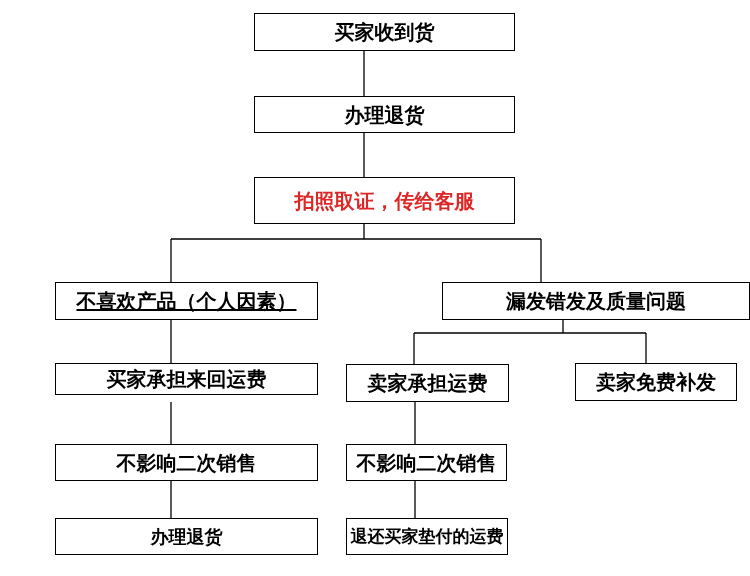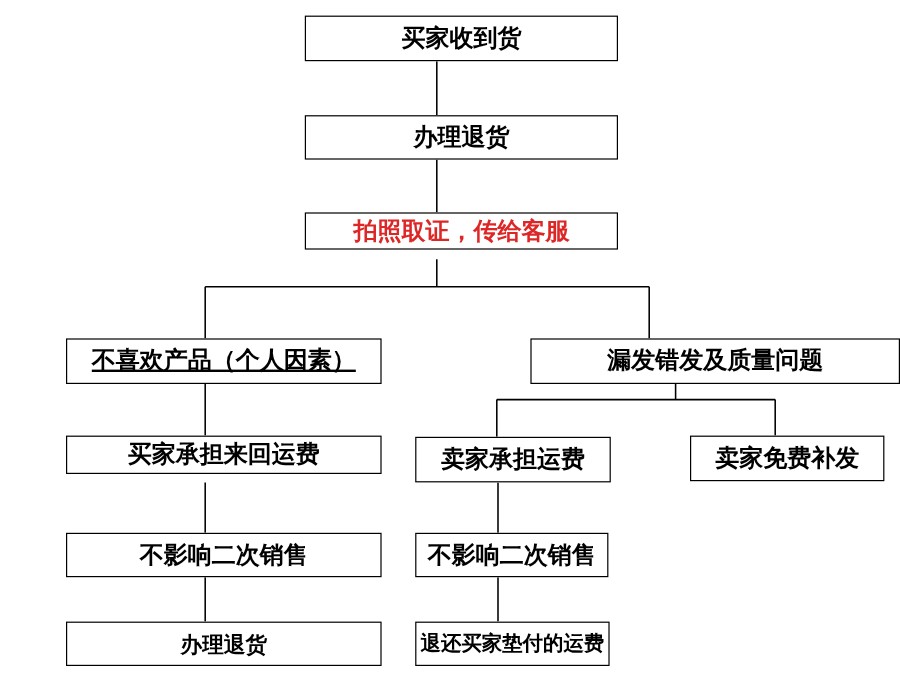--- a/index.html
+++ b/index.html
@@ -61,21 +61,21 @@
       <polyline points="415,402 415,444"></polyline>
       <polyline points="415,481 415,518"></polyline>
     </svg>
   <div id="node-layer">
       <div class="node" style="left: 242px; top: 13px; width: 261px; height: 38px; font-size: 20px; color: rgb(0, 0, 0);">
         <span>买家收到货</span>
       </div>
       <div class="node" style="left: 242px; top: 96px; width: 261px; height: 37px; font-size: 20px; color: rgb(0, 0, 0);">
         <span>办理退货</span>
       </div>
-      <div class="node" style="left: 242px; top: 177px; width: 261px; height: 31px; font-size: 20px; color: rgb(221, 39, 39);">
+      <div class="node" style="left: 242px; top: 177px; width: 261px; height: 47px; font-size: 20px; color: rgb(221, 39, 39);">
         <span>拍照取证，传给客服</span>
       </div>
       <div class="node" style="left: 43px; top: 282px; width: 263px; height: 38px; font-size: 20px; color: rgb(0, 0, 0); text-decoration: underline;">
         <span>不喜欢产品（个人因素）</span>
       </div>
       <div class="node" style="left: 430px; top: 282px; width: 308px; height: 38px; font-size: 20px; color: rgb(0, 0, 0);">
         <span>漏发错发及质量问题</span>
       </div>
       <div class="node" style="left: 43px; top: 363px; width: 263px; height: 32px; font-size: 20px; color: rgb(0, 0, 0);">
         <span>买家承担来回运费</span>

